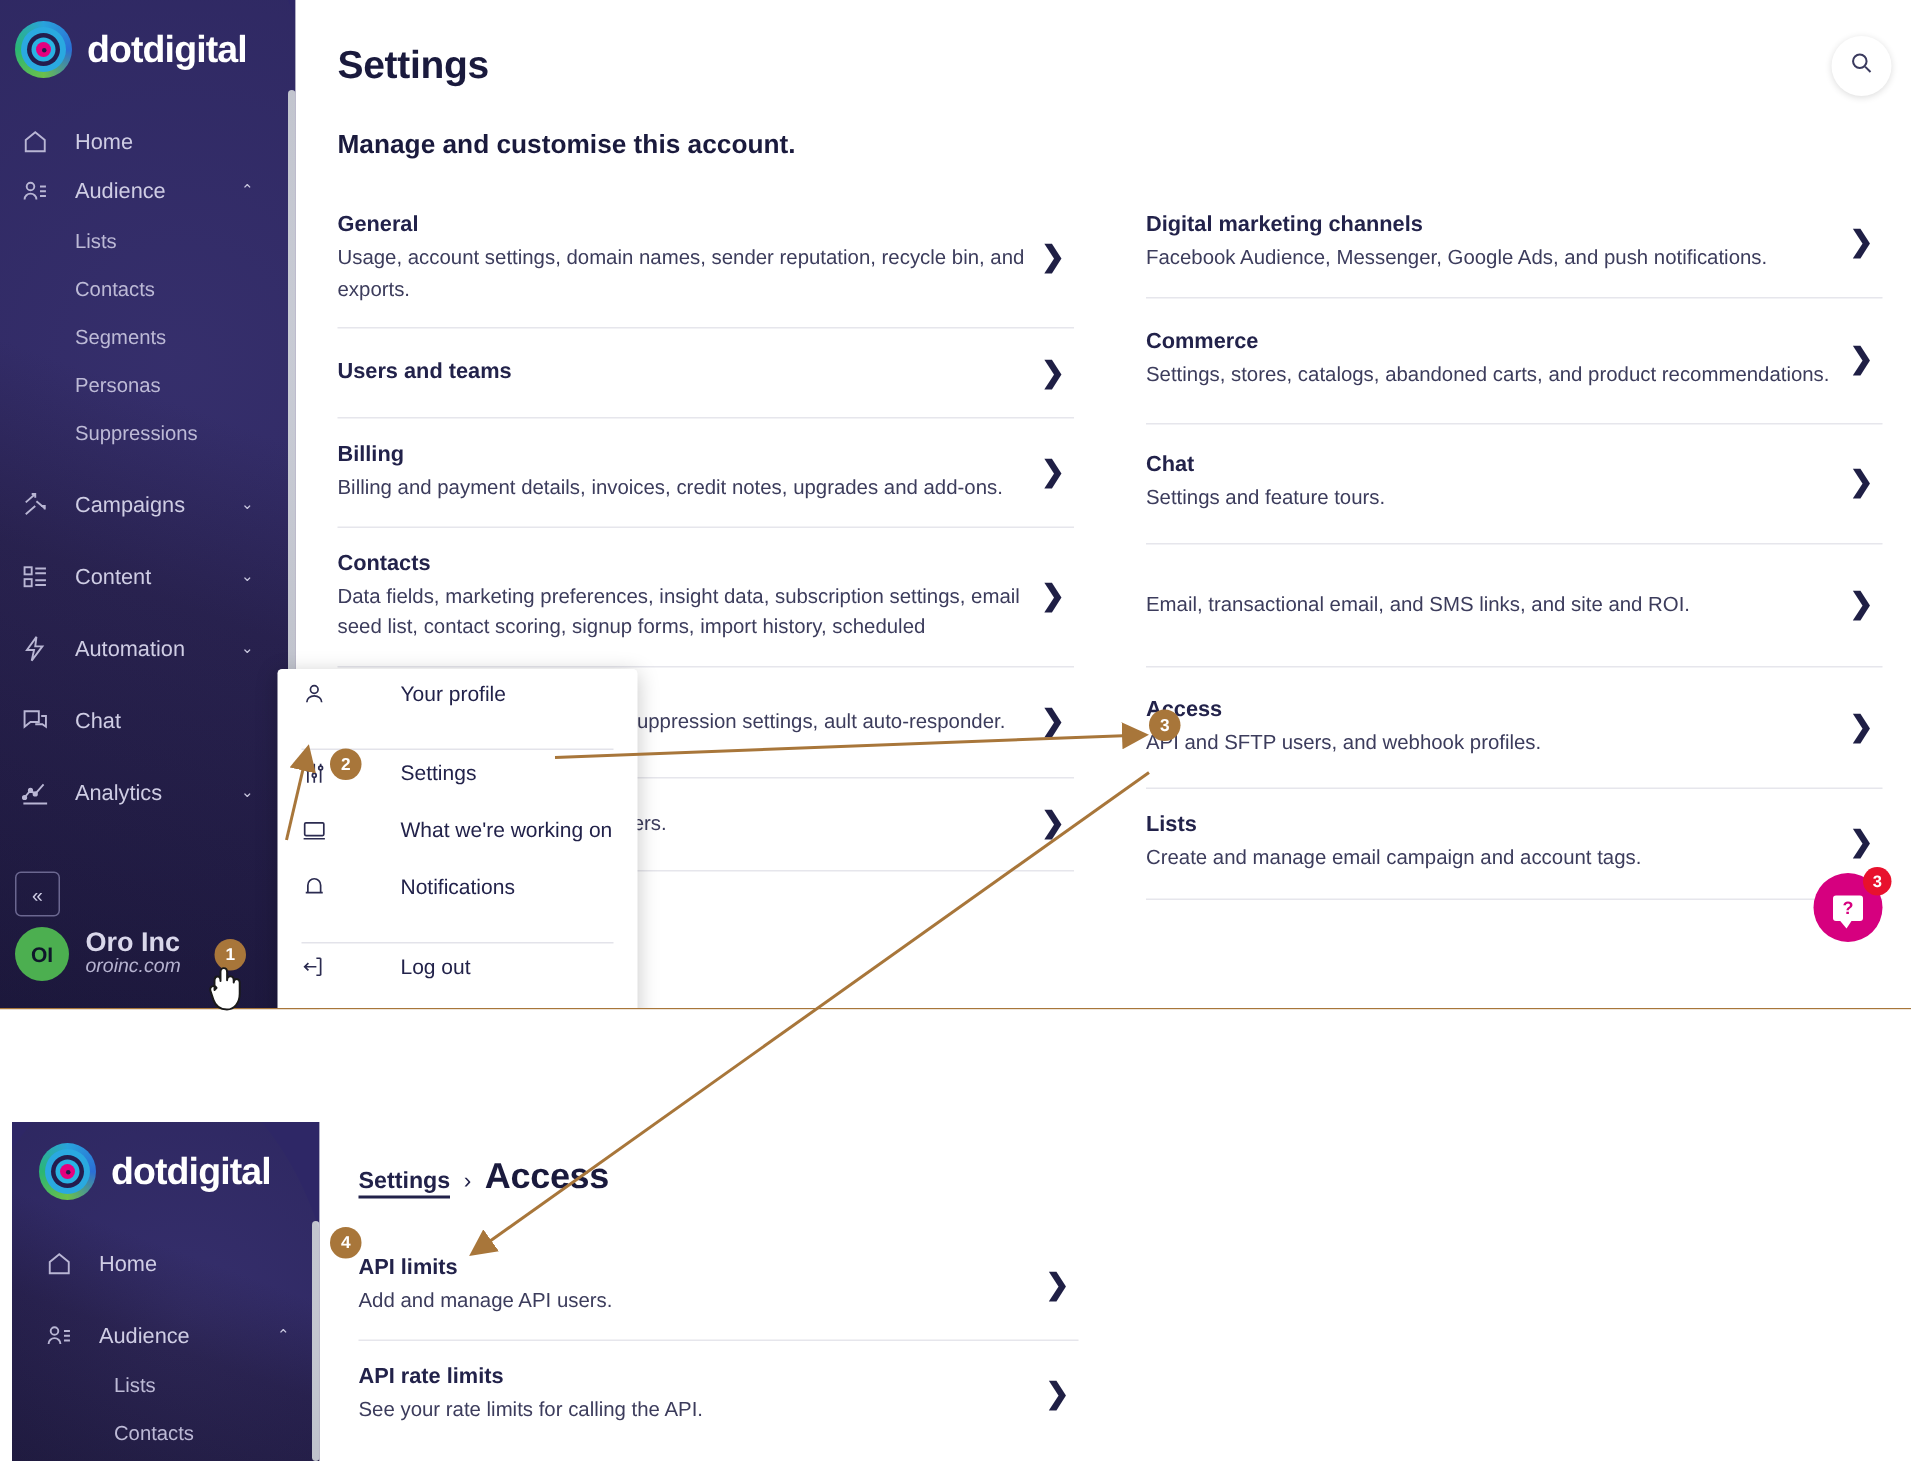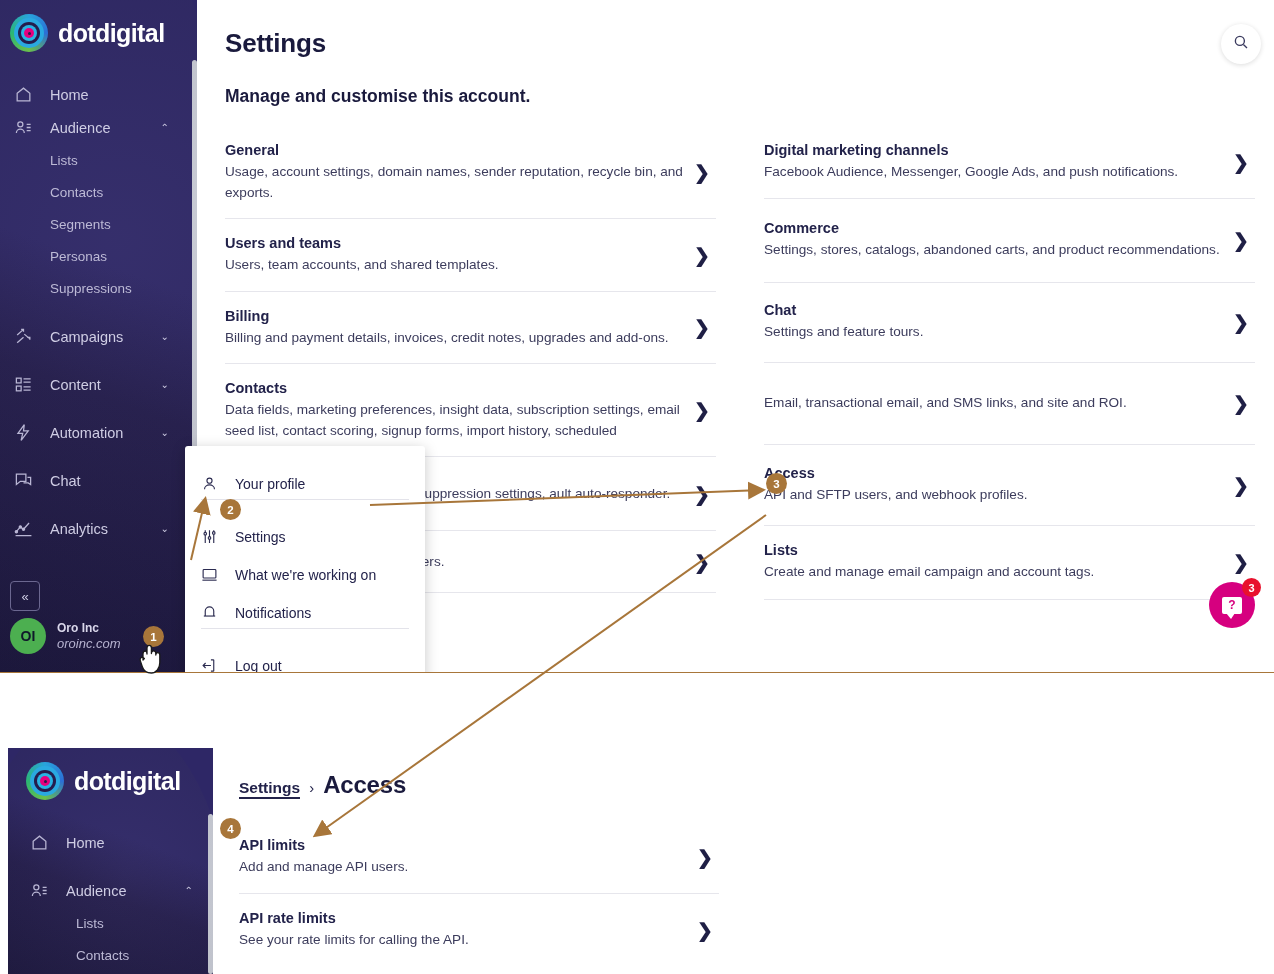--- a/index.html
+++ b/index.html
@@ -49,21 +49,21 @@
   .nav-sub .lbl { color:#bdbad6; font-size:13.5px; }
   .nav-gap { height:16px; }
 
   .collapse-btn { position:absolute; left:10px; top:581px; width:30px; height:30px;
     border:1px solid #6b6790; border-radius:4px; color:#cfcde4; font-size:13px;
     display:flex; align-items:center; justify-content:center; z-index:3; cursor:pointer;}
 
   .acct { position:absolute; left:10px; top:618px; display:flex; align-items:center; gap:11px; z-index:3; cursor:pointer;}
   .acct .av { width:36px; height:36px; border-radius:50%; background:#4caf50; color:#0f172a;
     display:flex; align-items:center; justify-content:center; font-size:14px; font-weight:600;}
-  .acct .nm { color:#d9d7ea; font-size:12px; font-weight:600; line-height:16px;}
+  .acct .nm { color:#d9d7ea; font-size:18px; font-weight:600; line-height:16px;}
   .acct .dm { color:#b6b3d0; font-size:13px; font-style:italic; line-height:16px;}
 
   
   .main { position:absolute; left:197px; top:0; width:1077px; height:672px; background:#fff; }
   .page-title { position:absolute; left:28px; top:28px; font-size:26px; font-weight:700; color:#1a1a3d; letter-spacing:-0.2px;}
   .page-sub { position:absolute; left:28px; top:86px; font-size:17.5px; font-weight:700; color:#1a1a3d;}
   .search-btn { position:absolute; right:13px; top:24px; width:40px; height:40px; border-radius:50%;
     background:#fff; box-shadow:0 1px 5px rgba(0,0,0,0.14); display:flex; align-items:center; justify-content:center; cursor:pointer;}
 
   .cols { position:absolute; left:28px; top:126px; width:1030px; display:flex; gap:48px;}
@@ -81,21 +81,21 @@
   .help .bub { width:20px; height:17px; background:#fff; border-radius:2px; position:relative;
     display:flex; align-items:center; justify-content:center; color:#d6007f; font-size:12px; font-weight:700;}
   .help .bub::after { content:""; position:absolute; left:4px; bottom:-5px; border-left:5px solid transparent;
     border-right:4px solid transparent; border-top:6px solid #fff;}
   .help-badge { position:absolute; right:13px; top:578px; min-width:19px; height:19px; border-radius:50%;
     background:#e8112d; color:#fff; font-size:11px; font-weight:700; display:flex; align-items:center; justify-content:center; z-index:10;}
 
   
   .menu { position:absolute; left:185px; top:446px; width:240px; background:#fff;
     box-shadow:0 3px 14px rgba(0,0,0,0.22); border-radius:3px; padding:8px 0 10px 0; z-index:20;}
-  .menu-item { display:flex; align-items:flex-end; height:38px; padding-left:16px; cursor:pointer;}
+  .menu-item { display:flex; align-items:flex-start; height:38px; padding-left:16px; cursor:pointer;gap:32px;}
   .menu-item .mi { width:30px; display:flex; align-items:center; color:#2b2b50; }
   .menu-item .ml { font-size:14px; color:#22224a; margin-left:4px;}
   .menu-sep { height:1px; background:#e3e3ea; margin:7px 16px 7px 16px;}
 
   
   .divider { position:absolute; left:0; top:672px; width:1274px; height:1px; background:#a8763a; }
 
   
   .app-bot { position:absolute; left:0; top:673px; width:1274px; height:301px; background:#fff; overflow:hidden;}
   .sidebar2 { position:absolute; left:8px; top:75px; width:205px; height:226px; background:#241d4d;
@@ -271,21 +271,20 @@
           <div class="s-item">
             <div class="s-txt">
               <div class="s-h">General</div>
               <div class="s-d">Usage, account settings, domain names, sender reputation, recycle bin, and exports.</div>
             </div>
             <span class="s-arrow">❯</span>
           </div>
           <div class="s-item">
             <div class="s-txt">
               <div class="s-h">Users and teams</div>
-              <div class="s-d">Users, team accounts, and shared templates.</div>
             </div>
             <span class="s-arrow">❯</span>
           </div>
           <div class="s-item">
             <div class="s-txt">
               <div class="s-h">Billing</div>
               <div class="s-d">Billing and payment details, invoices, credit notes, upgrades and add-ons.</div>
             </div>
             <span class="s-arrow">❯</span>
           </div>

